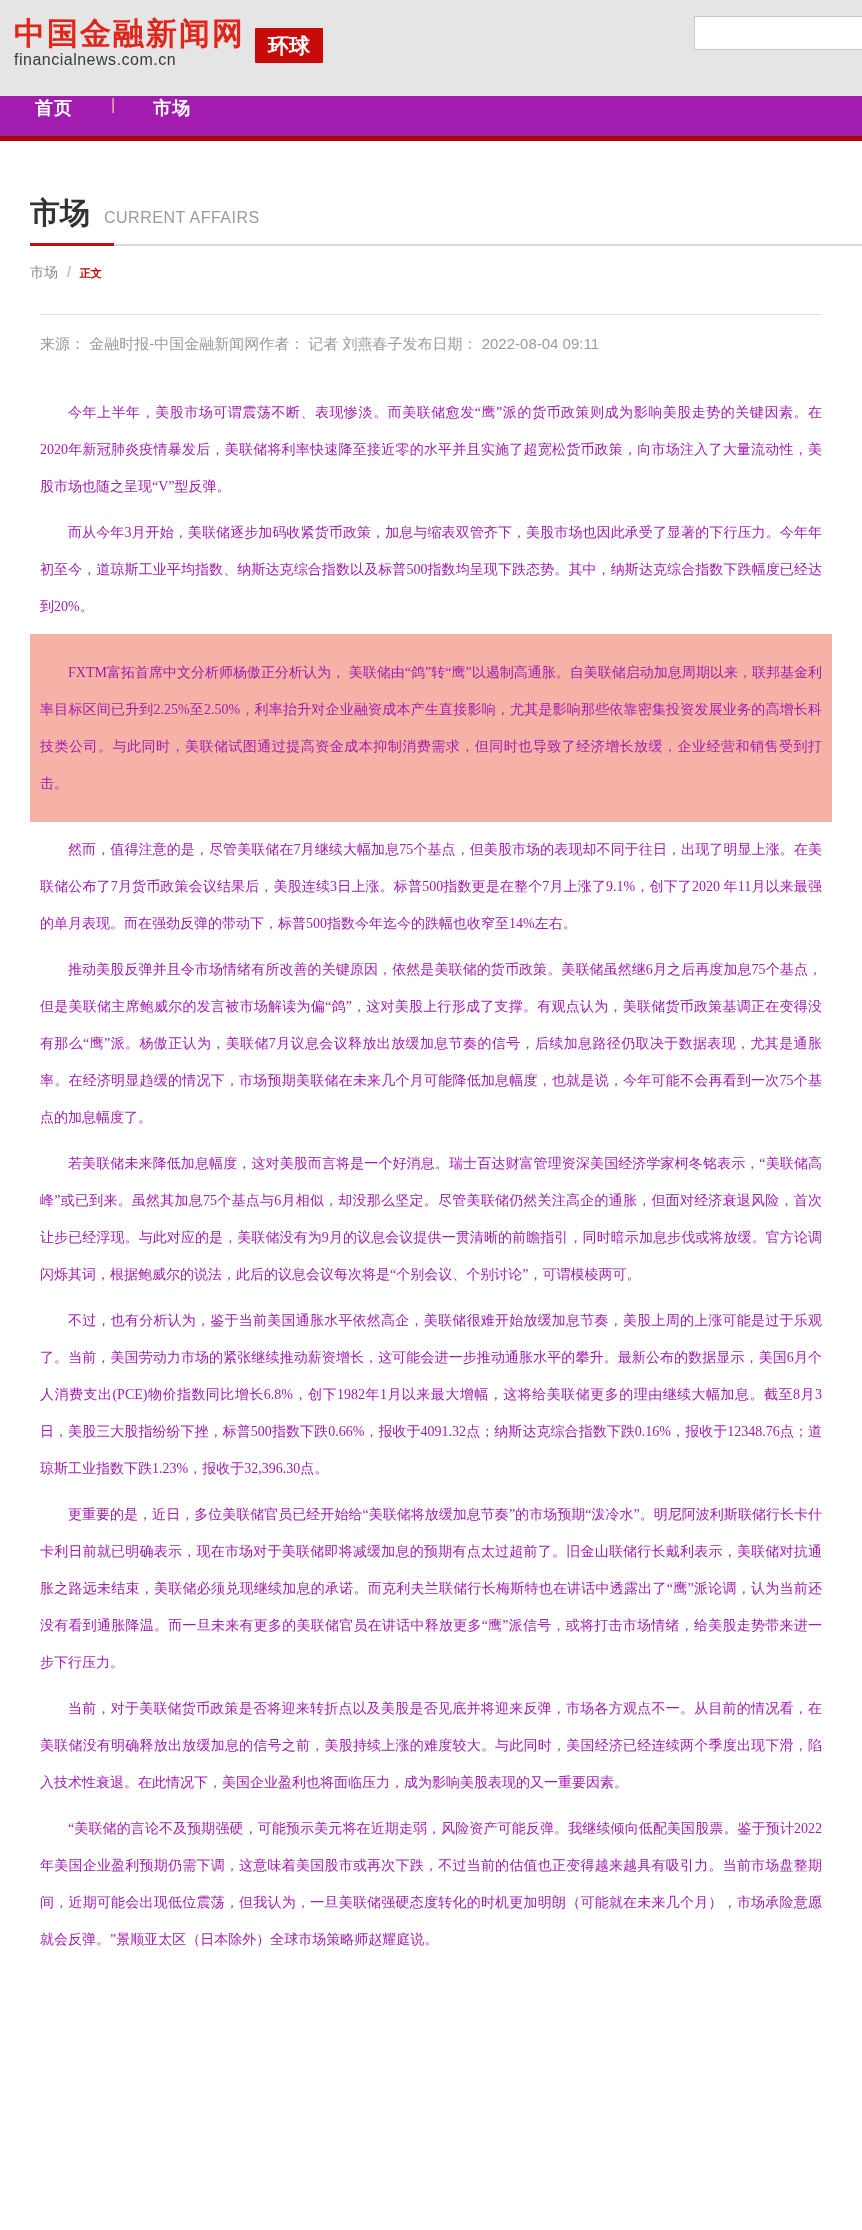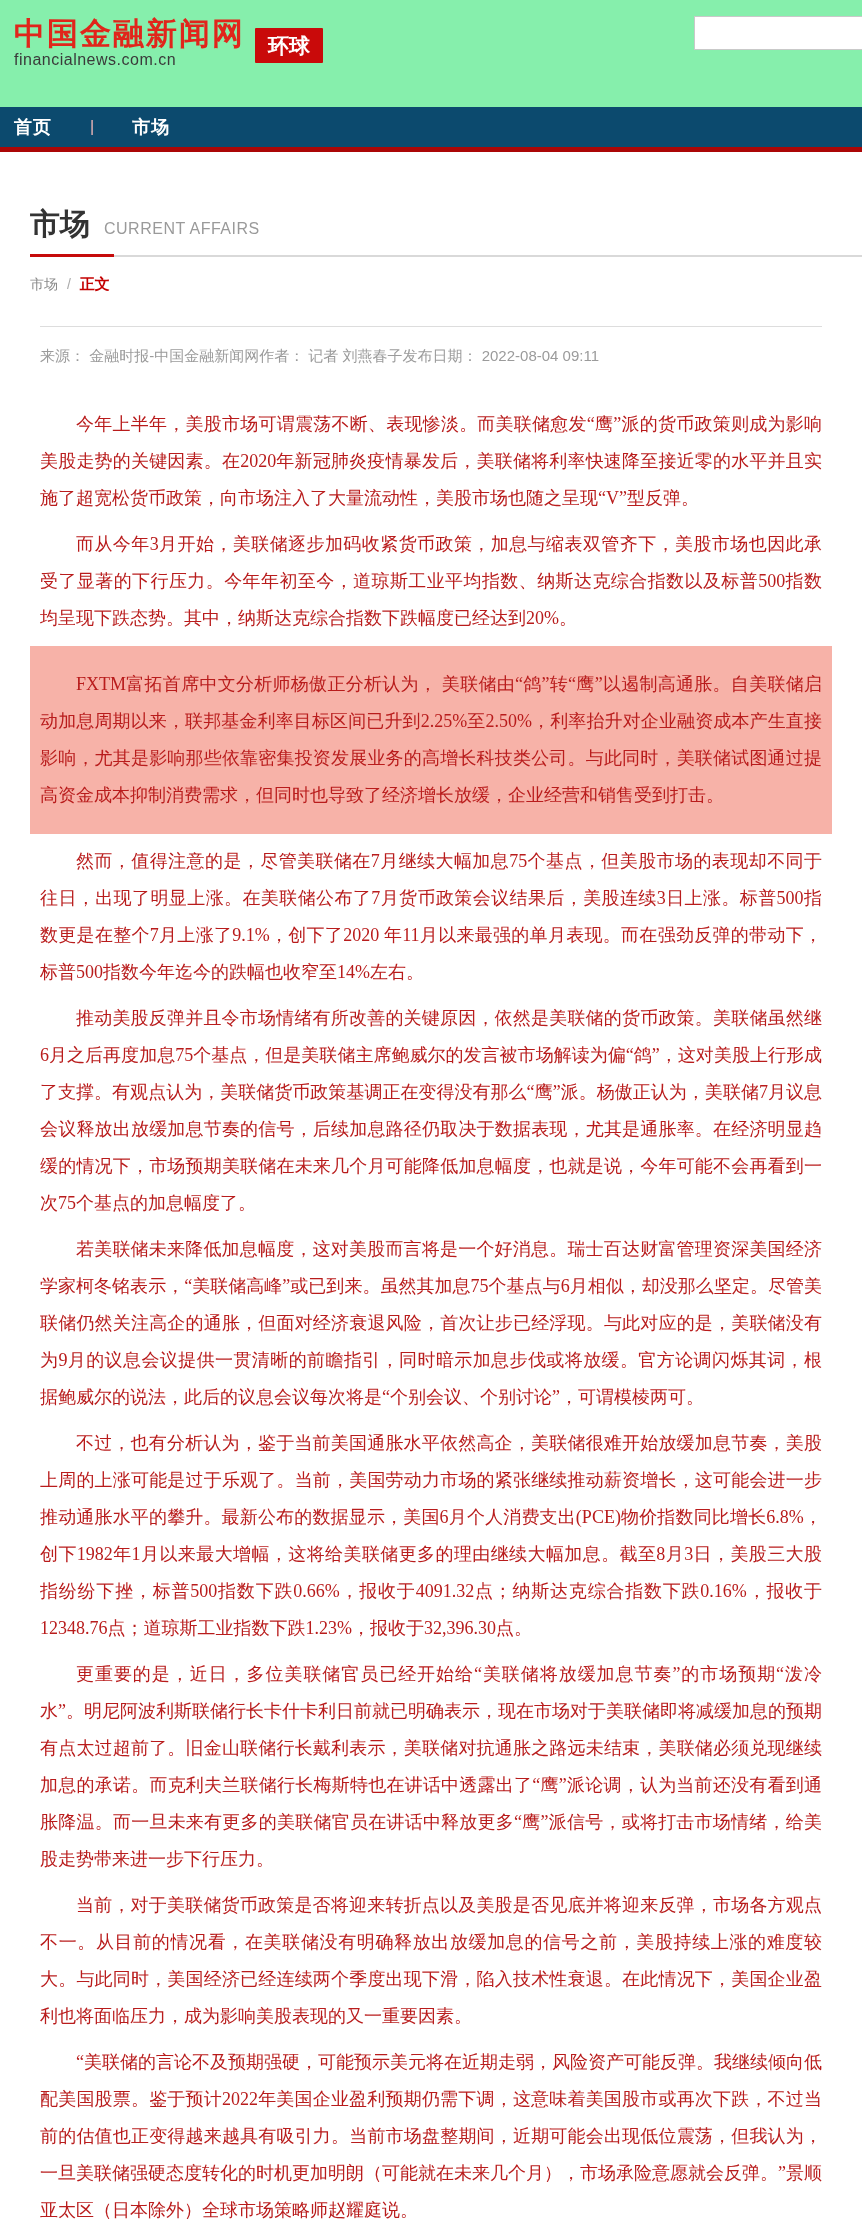--- a/index.html
+++ b/index.html
@@ -1,58 +1,58 @@
 <!DOCTYPE html>
 <html><head>
 <meta charset="utf-8">
 <style>
   html,body{margin:0;padding:0;background:#fff;}
   body{width:862px;overflow-x:hidden;font-family:"Liberation Sans","DejaVu Sans",sans-serif;color:#333;}
   .page{width:862px;position:relative;background:#fff;}
 
   
-  .header{position:relative;height:107px;background:#86efac;text-decoration:underline;}
+  .header{position:relative;height:96px;background:#e5e5e5;text-decoration:underline;}
   .logo-wrap{position:absolute;left:14px;top:18px;display:flex;align-items:flex-start;cursor:pointer;}
   .logo-text{display:flex;flex-direction:column;}
   .logo-title{font-size:31px;font-weight:bold;color:#e1251b;letter-spacing:2px;line-height:1.0;}
   .logo-sub{font-size:16px;color:#3a3a3a;letter-spacing:.5px;margin-top:2px;}
   .edition-badge{margin-left:10px;margin-top:10px;background:#c90a0a;color:#fff;font-size:21px;font-weight:bold;
     padding:7px 13px;border-radius:1px;line-height:1;}
   .search-box{position:absolute;left:694px;top:16px;width:176px;height:34px;border:1px solid #c9c9c9;
     background:#fff;box-sizing:border-box;font-size:14px;padding:0 8px;outline:none;}
 
   
-  .nav{height:40px;background:#0c4a6e;border-bottom:5px solid #ab0707;display:flex;align-items:center;
-    padding-left:14px;gap:0;}
+  .nav{height:40px;background:#a21caf;border-bottom:5px solid #ab0707;display:flex;
+    padding-left:35px;gap:0;}
   .nav-item{color:#fff;font-size:18px;font-weight:bold;letter-spacing:1px;cursor:pointer;}
   .nav-sep{color:#f3b9b9;margin:0 38px;font-size:16px;}
 
   
   .section-head{margin:52px 0 0 30px;display:flex;align-items:baseline;gap:14px;}
   .section-cn{font-size:30px;font-weight:bold;color:#333;}
   .section-en{font-size:16px;color:#9a9a9a;letter-spacing:.5px;}
   .section-divider{position:relative;margin:9px 0 0 30px;height:3px;}
   .section-divider .gray{position:absolute;left:0;right:0;top:1px;height:2px;background:#d9d9d9;}
   .section-divider .red{position:absolute;left:0;top:0;width:84px;height:3px;background:#c60b0b;}
 
   
   .breadcrumb{margin:18px 0 0 30px;font-size:14px;color:#8a8a8a;}
   .breadcrumb .parent{color:#8a8a8a;cursor:pointer;}
   .breadcrumb .sep{margin:0 5px;color:#aaa;}
-  .breadcrumb .current{color:#c40000;font-size:15px;font-weight:bold;}
+  .breadcrumb .current{color:#c40000;font-size:11px;font-weight:bold;}
 
   
   .article-title{margin:44px 40px 0;text-align:center;font-size:30px;font-weight:bold;color:#1f1f1f;
     letter-spacing:1px;}
   .title-divider{margin:32px 40px 0;border:0;border-top:1px solid #ddd;height:0;}
   .meta{margin:20px 40px 0;display:flex;font-size:15px;color:#9b9b9b;}
   .meta span{white-space:nowrap;}
 
   .body{margin:40px 40px 0;padding-bottom:34px;}
-  .para{font-family:"Liberation Serif","DejaVu Serif",serif;font-size:18px;line-height:37px;color:#b91c1c;
+  .para{font-family:"Liberation Serif","DejaVu Serif",serif;font-size:14px;line-height:37px;color:#a21caf;
     text-align:justify;text-indent:2em;margin:0 0 9px;}
   .para.highlight{background:#f7b2a8;padding:20px 10px;margin-left:-10px;margin-right:-10px;}
 </style>
 </head>
 <body>
 
 <div class="page">
 
   <div class="header">
     <div class="logo-wrap">

